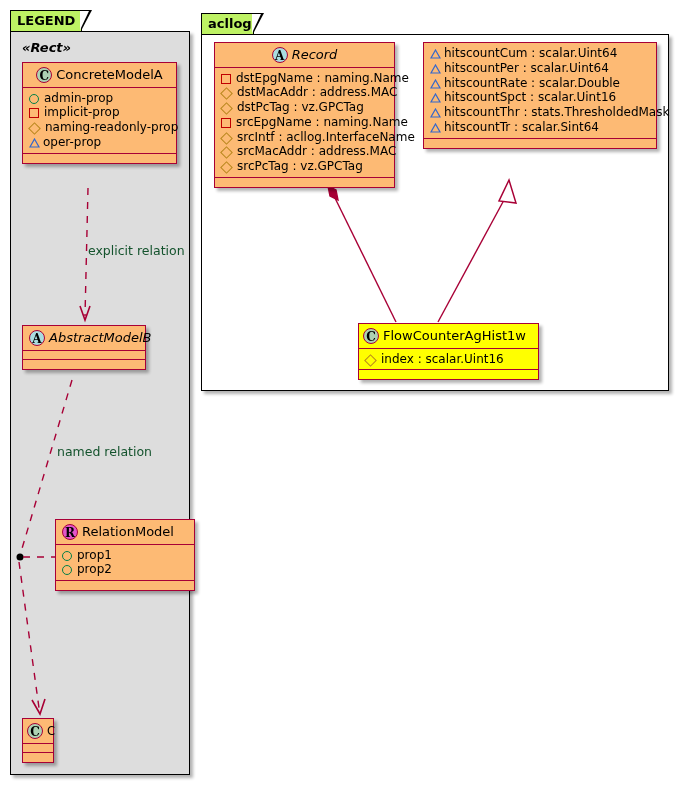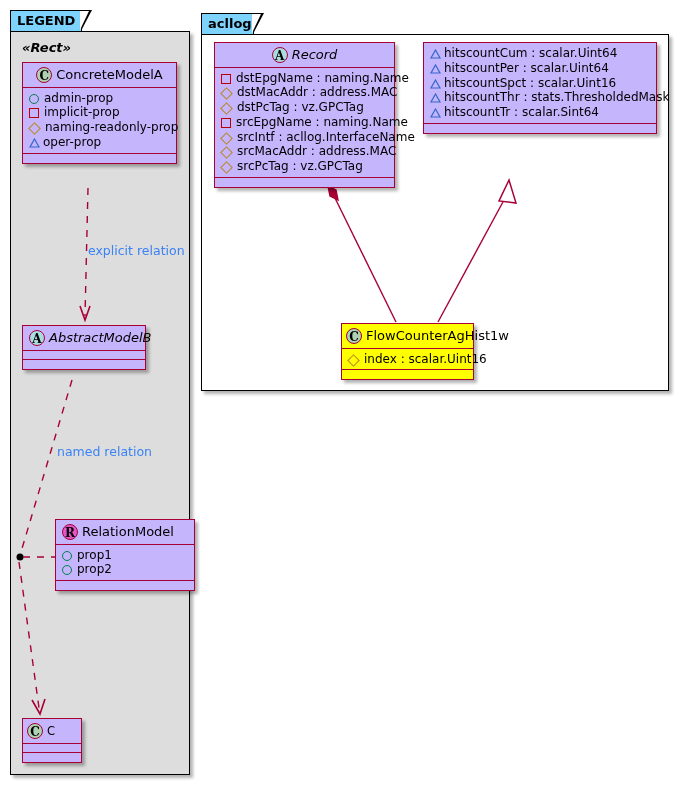--- a/index.html
+++ b/index.html
@@ -20,21 +20,21 @@
   
   .pkg {
     position: absolute;
     box-sizing: border-box;
   }
   .pkg-tab {
     position: absolute;
     box-sizing: border-box;
     border: 1.5px solid #000;
     border-bottom: none;
-    background: #7dd3fc;
+    background: #bef264;
     font-weight: bold;
     font-size: 13px;
     line-height: 18px;
     padding: 1px 16px 1px 6px;
     height: 21px;
     z-index: 3;
   }
   .pkg-tab::after {
     content: "";
     position: absolute;
@@ -65,21 +65,21 @@
   }
 
   #legend-pkg-body { background: #dddddd; }
   #acllog-pkg-body { background: #ffffff; }
 
   
   .cls {
     position: absolute;
     box-sizing: border-box;
     border: 1.5px solid #a80036;
-    background: #c4b5fd;
+    background: #fdba74;
     box-shadow: 3px 3px 3px rgba(0,0,0,0.30);
     z-index: 6;
   }
   .cls.highlight { background: #ffff00; }
 
   .cls-header {
     box-sizing: border-box;
     border-bottom: 1.5px solid #a80036;
     text-align: center;
     padding: 3px 6px 4px 6px;
@@ -176,21 +176,21 @@
     border-right: 5px solid transparent;
     border-bottom: 8px solid transparent;
     margin: 1px 4px 0 1px;
   }
   .mk-triangle svg { position: absolute; left: -5px; top: -1px; }
 
   
   .edge-label {
     position: absolute;
     font-size: 12.5px;
-    color: #3b82f6;
+    color: #14532d;
     white-space: nowrap;
     z-index: 7;
   }
 
   
   #connectors {
     position: absolute;
     left: 0; top: 0;
     width: 685px; height: 785px;
     z-index: 4;
@@ -246,21 +246,21 @@
     <span class="attr-row">
       <span class="mk mk-circle"></span><span class="attr-label">prop1</span>
     </span>
     <span class="attr-row">
       <span class="mk mk-circle"></span><span class="attr-label">prop2</span>
     </span>
   </div>
   <div class="cls-methods"></div>
 </div>
 
-<div class="cls" id="cls-c" style="left:22px; top:718px; width:60px;">
+<div class="cls" id="cls-c" style="left:22px; top:718px; width:32px;">
   <div class="cls-header left" style="padding:3px 4px 4px 4px;">
     <span class="circ circ-C">C</span><span class="cls-name" style="font-size:11.5px;">C</span>
   </div>
   <div class="cls-attrs empty"></div>
   <div class="cls-methods"></div>
 </div>
 
 <div class="edge-label" style="left:88px; top:243px;">explicit relation</div>
 <div class="edge-label" style="left:57px; top:444px;">named relation</div>
 
@@ -307,37 +307,42 @@
           </svg></span><span class="attr-label">hitscountCum : scalar.Uint64</span>
     </span>
     <span class="attr-row">
       <span class="mk mk-triangle"><svg width="11" height="10">
             <polygon points="5.5,1 10,9 1,9" fill="none" stroke="#3366cc" stroke-width="1.2"></polygon>
           </svg></span><span class="attr-label">hitscountPer : scalar.Uint64</span>
     </span>
     <span class="attr-row">
       <span class="mk mk-triangle"><svg width="11" height="10">
             <polygon points="5.5,1 10,9 1,9" fill="none" stroke="#3366cc" stroke-width="1.2"></polygon>
+          </svg></span><span class="attr-label">hitscountRate : scalar.Double</span>
+    </span>
+    <span class="attr-row">
+      <span class="mk mk-triangle"><svg width="11" height="10">
+            <polygon points="5.5,1 10,9 1,9" fill="none" stroke="#3366cc" stroke-width="1.2"></polygon>
           </svg></span><span class="attr-label">hitscountSpct : scalar.Uint16</span>
     </span>
     <span class="attr-row">
       <span class="mk mk-triangle"><svg width="11" height="10">
             <polygon points="5.5,1 10,9 1,9" fill="none" stroke="#3366cc" stroke-width="1.2"></polygon>
           </svg></span><span class="attr-label">hitscountThr : stats.ThresholdedMask</span>
     </span>
     <span class="attr-row">
       <span class="mk mk-triangle"><svg width="11" height="10">
             <polygon points="5.5,1 10,9 1,9" fill="none" stroke="#3366cc" stroke-width="1.2"></polygon>
           </svg></span><span class="attr-label">hitscountTr : scalar.Sint64</span>
     </span>
   </div>
   <div class="cls-methods"></div>
 </div>
 
-<div class="cls highlight" id="cls-flow-counter-ag-hist-1w" style="left:341px; top:323px; width:133px;">
+<div class="cls highlight" id="cls-flow-counter-ag-hist-1w" style="left:358px; top:323px; width:181px;">
   <div class="cls-header left" style="padding:3px 4px 4px 4px;">
     <span class="circ circ-C">C</span><span class="cls-name">FlowCounterAgHist1w</span>
   </div>
   <div class="cls-attrs">
     <span class="attr-row">
       <span class="mk mk-diamond"></span><span class="attr-label">index : scalar.Uint16</span>
     </span>
   </div>
   <div class="cls-methods"></div>
 </div>

